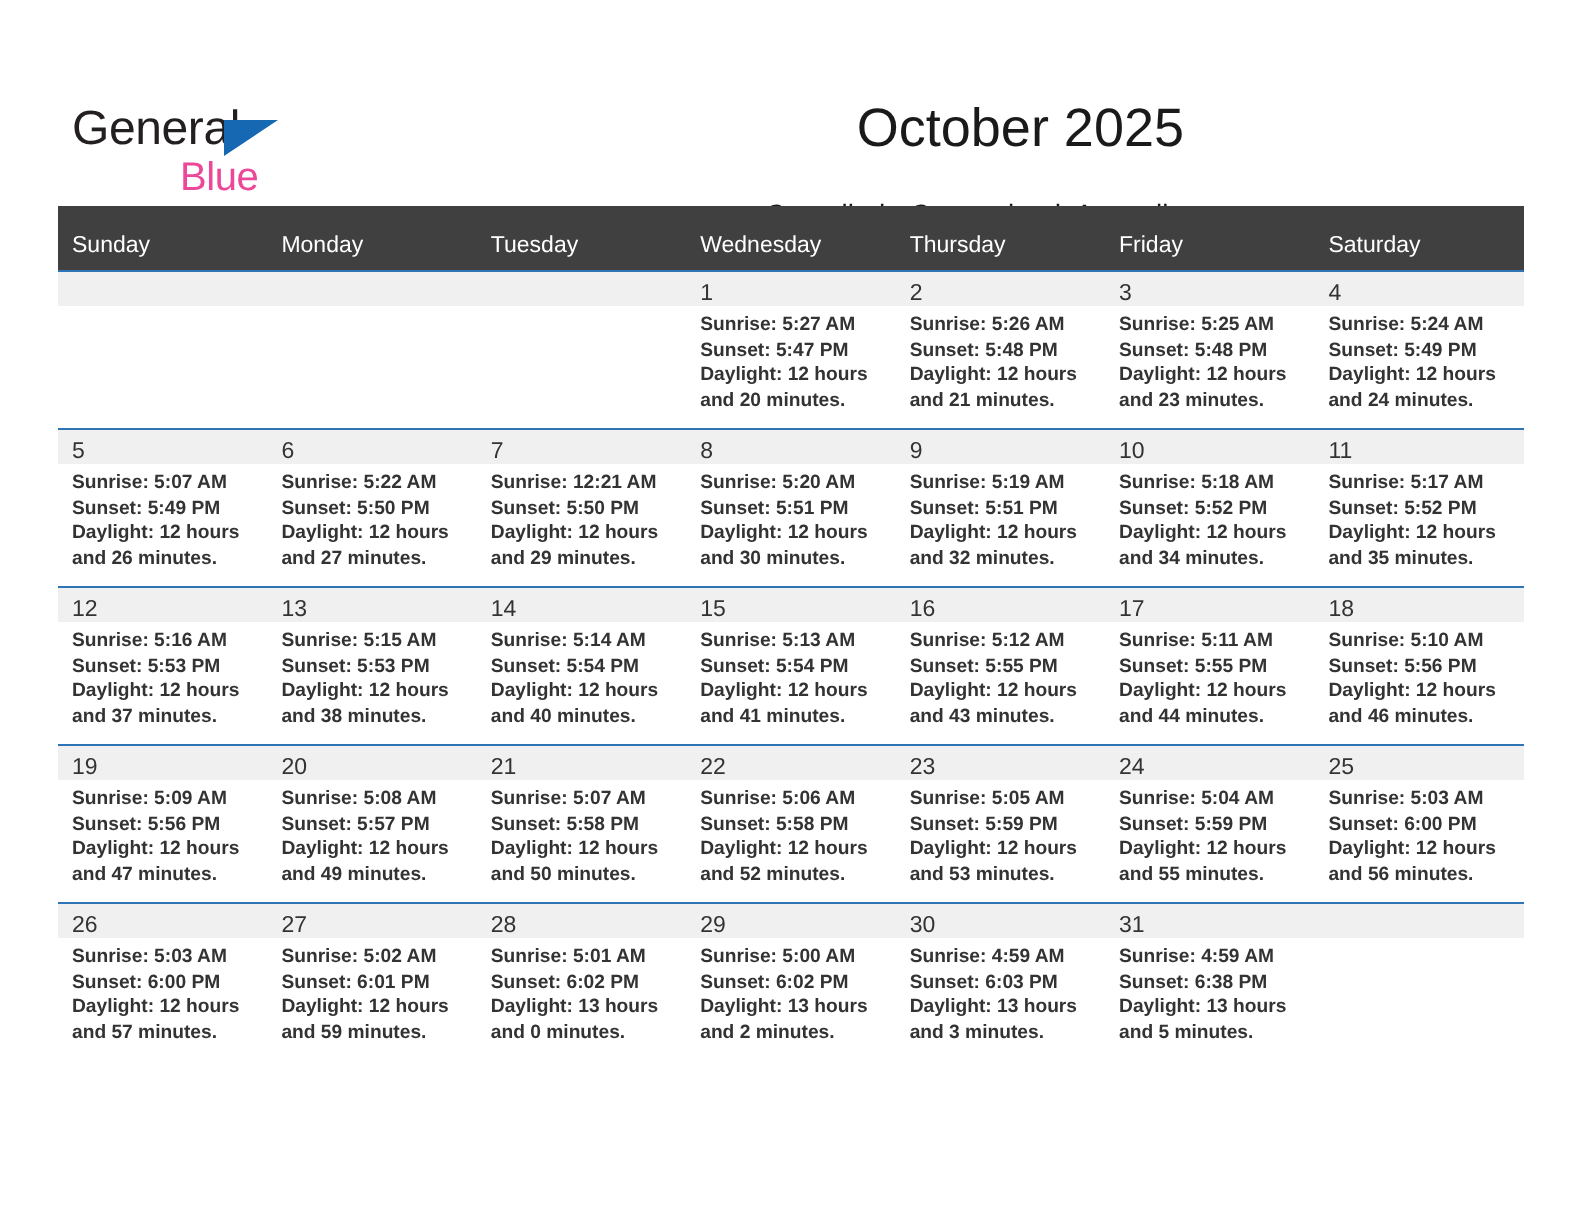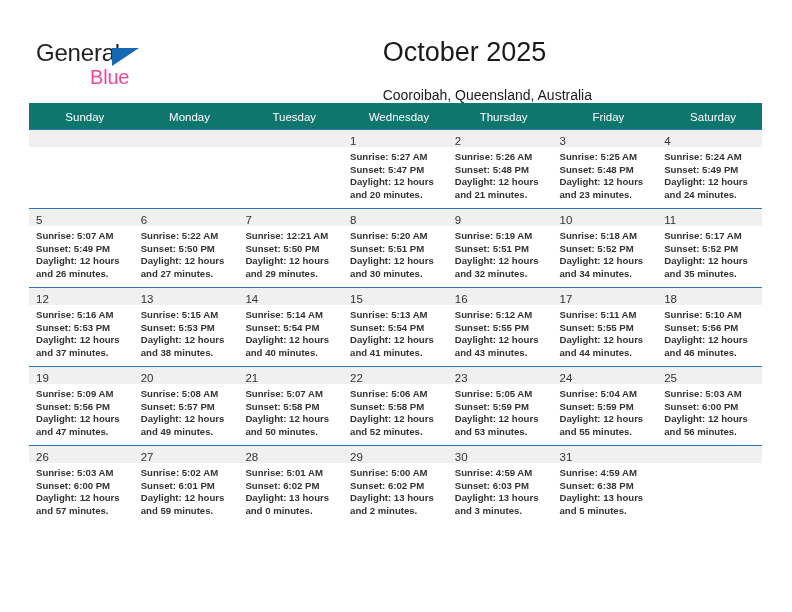--- a/index.html
+++ b/index.html
@@ -18,21 +18,21 @@
     position: relative;
     width: 792px;
     height: 612px;
     box-sizing: border-box;
   }
 
   
   .masthead {
     position: absolute;
     left: 0;
-    top: 4px;
+    top: 16px;
     width: 628px;
     height: 103px;
   }
   .brand {
     position: absolute;
     left: 36px;
     top: 36px;
     width: 260px;
     height: 52px;
   }
@@ -61,20 +61,21 @@
     font-size: 20px;
     letter-spacing: -0.2px;
     color: #ec4899;
     line-height: 26px;
   }
 
   .title-block {
     position: absolute;
     right: 36px;
     top: 32px;
+    text-align: right;
   }
   .cal-title {
     font-size: 27px;
     color: #1a1a1a;
     line-height: 32px;
     white-space: nowrap;
   }
   .cal-subtitle {
     margin-top: 18px;
     font-size: 14px;
@@ -86,26 +87,26 @@
   
   .calendar {
     position: absolute;
     left: 29px;
     top: 103px;
     width: 733px;
     border-collapse: collapse;
     table-layout: fixed;
   }
   .calendar th {
-    background: #0f766e;
+    background: #404040;
     color: #ffffff;
     font-size: 11.5px;
     font-weight: normal;
-    text-align: center;
-    padding: 8px 0 6px 7px;
+    text-align: left;
+    padding: 14px 0 6px 7px;
     height: 12px;
     border: none;
   }
   .calendar td {
     vertical-align: top;
     padding: 0;
     border: none;
     border-top: 1px solid #2e75b6;
     height: 78px;
     width: 104.7px;

